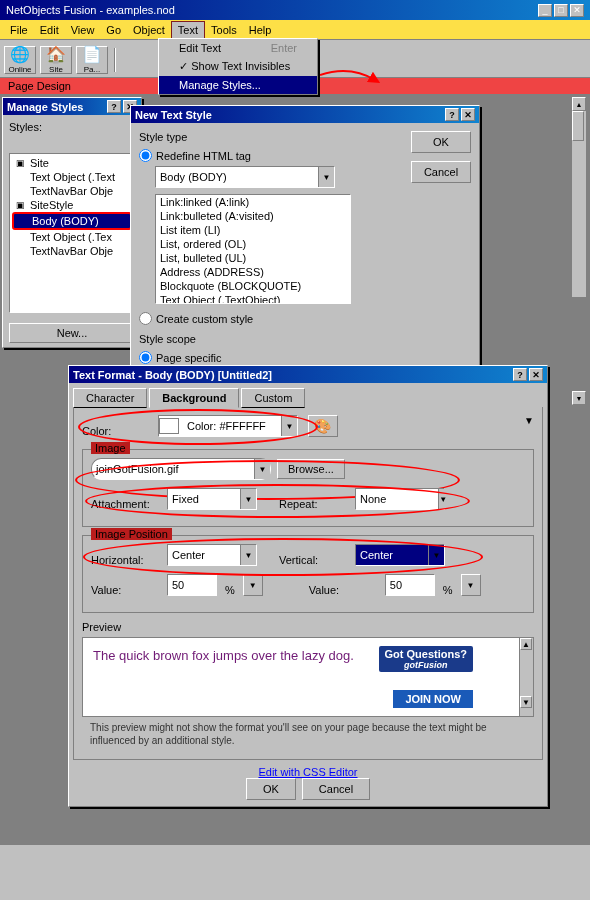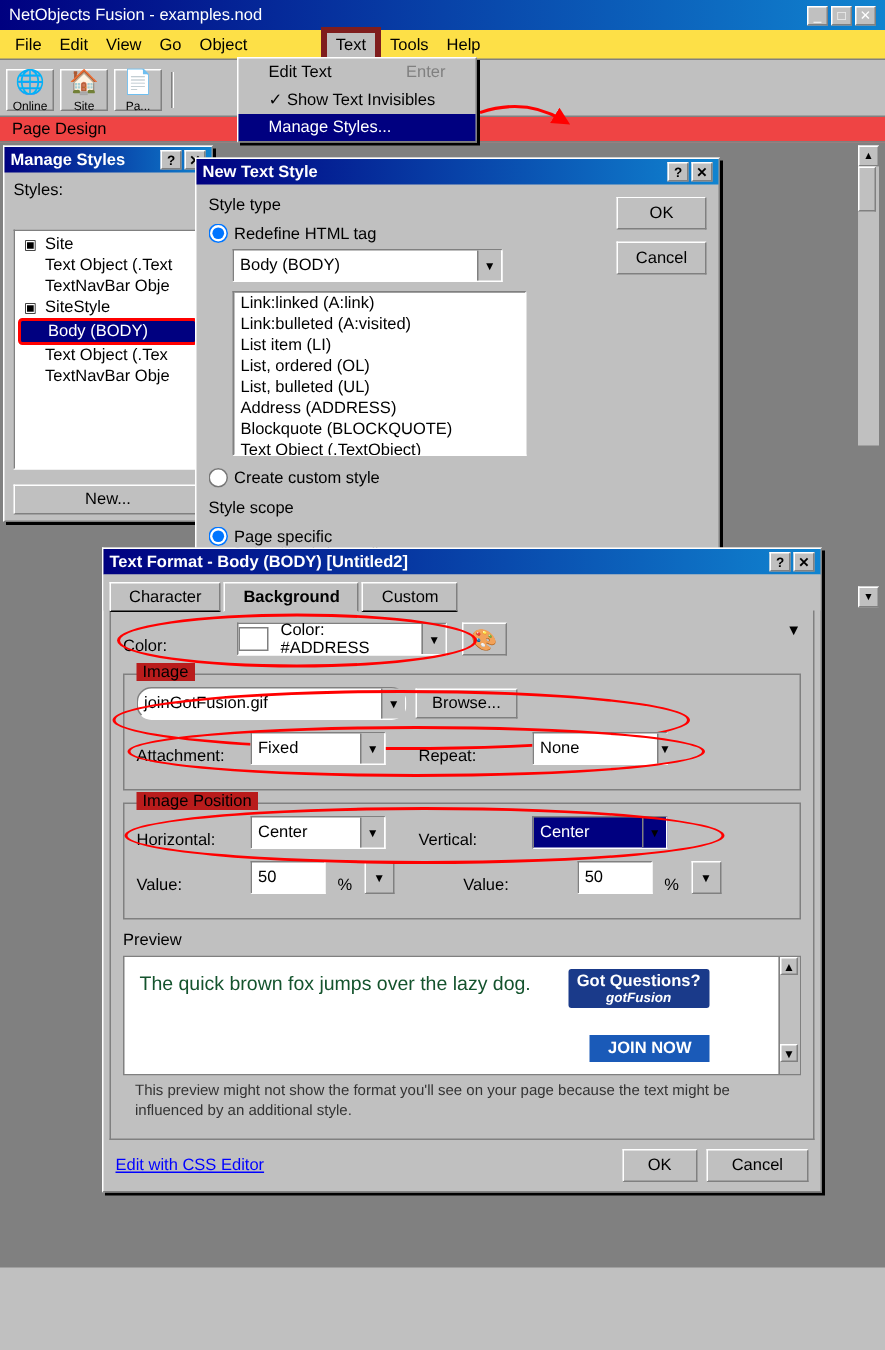--- a/index.html
+++ b/index.html
@@ -302,27 +302,28 @@
 
     .preview-box {
       border: 1px solid #808080;
       background: white;
       height: 80px;
       margin-bottom: 4px;
       padding: 8px;
       position: relative;
       overflow: hidden;
     }
-    .preview-text { font-size: 13px; color: #14532d; }
+    .preview-text { font-size: 13px; color: #701a75; }
 
     .dialog-bottom {
       padding: 6px 8px;
       display: flex;
       justify-content: space-between;
       align-items: center;
+      flex-direction: column;
     }
     .css-link { color: blue; text-decoration: underline; cursor: pointer; font-size: 11px; }
     .bottom-btns { display: flex; gap: 6px; }
     .bottom-btn {
       background: #c0c0c0;
       border: 1px solid;
       border-color: #ffffff #808080 #808080 #ffffff;
       padding: 4px 16px;
       cursor: pointer;
       font-size: 11px;
@@ -355,21 +356,21 @@
     <div class="tb-btn">✕</div>
   </div>
 </div>
 
 <div class="menu-bar">
   <span class="menu-item">File</span>
   <span class="menu-item">Edit</span>
   <span class="menu-item">View</span>
   <span class="menu-item">Go</span>
   <span class="menu-item">Object</span>
-  <span class="menu-item" style="border:4px solid #7f1d1d; background:#c0c0c0;margin-left:43px;">Text</span>
+  <span class="menu-item" style="border:1px solid #7f1d1d; background:#c0c0c0;">Text</span>
   <span class="menu-item">Tools</span>
   <span class="menu-item">Help</span>
 </div>
 
 <div class="dropdown-menu">
   <div class="dropdown-item" style="display:flex;justify-content:space-between;">
     <span>Edit Text</span>
     <span style="color:#808080;">Enter</span>
   </div>
   <div class="dropdown-item with-check">Show Text Invisibles</div>
@@ -534,21 +535,21 @@
       <div class="tab active">Background</div>
       <div class="tab">Custom</div>
     </div>
 
     <div class="tab-content">
 
       <div class="form-row" style="margin-bottom:12px; position:relative;">
         <span class="form-label">Color:</span>
         <div class="form-input-with-arrow" style="width:140px;">
           <span class="color-swatch"></span>
-          <span class="input-text">Color: #ADDRESS</span>
+          <span class="input-text">Color: #FFFFFF</span>
           <div class="input-arrow">▼</div>
         </div>
         <div style="margin-left:4px; width:30px; height:22px; background:#c0c0c0; border:1px solid; border-color:#ffffff #808080 #808080 #ffffff; display:flex; align-items:center; justify-content:center; cursor:pointer; font-size:14px;">🎨</div>
         <div style="position:absolute; right:0; top:0; font-size:10px; cursor:pointer;">▼</div>
 
         <div style="position:absolute; top:-6px; left:-4px; width:240px; height:36px; border:2px solid red; border-radius:50%; pointer-events:none;"></div>
       </div>
 
       <div class="section-box" style="position:relative;">
         <span class="section-box-label">Image</span>

